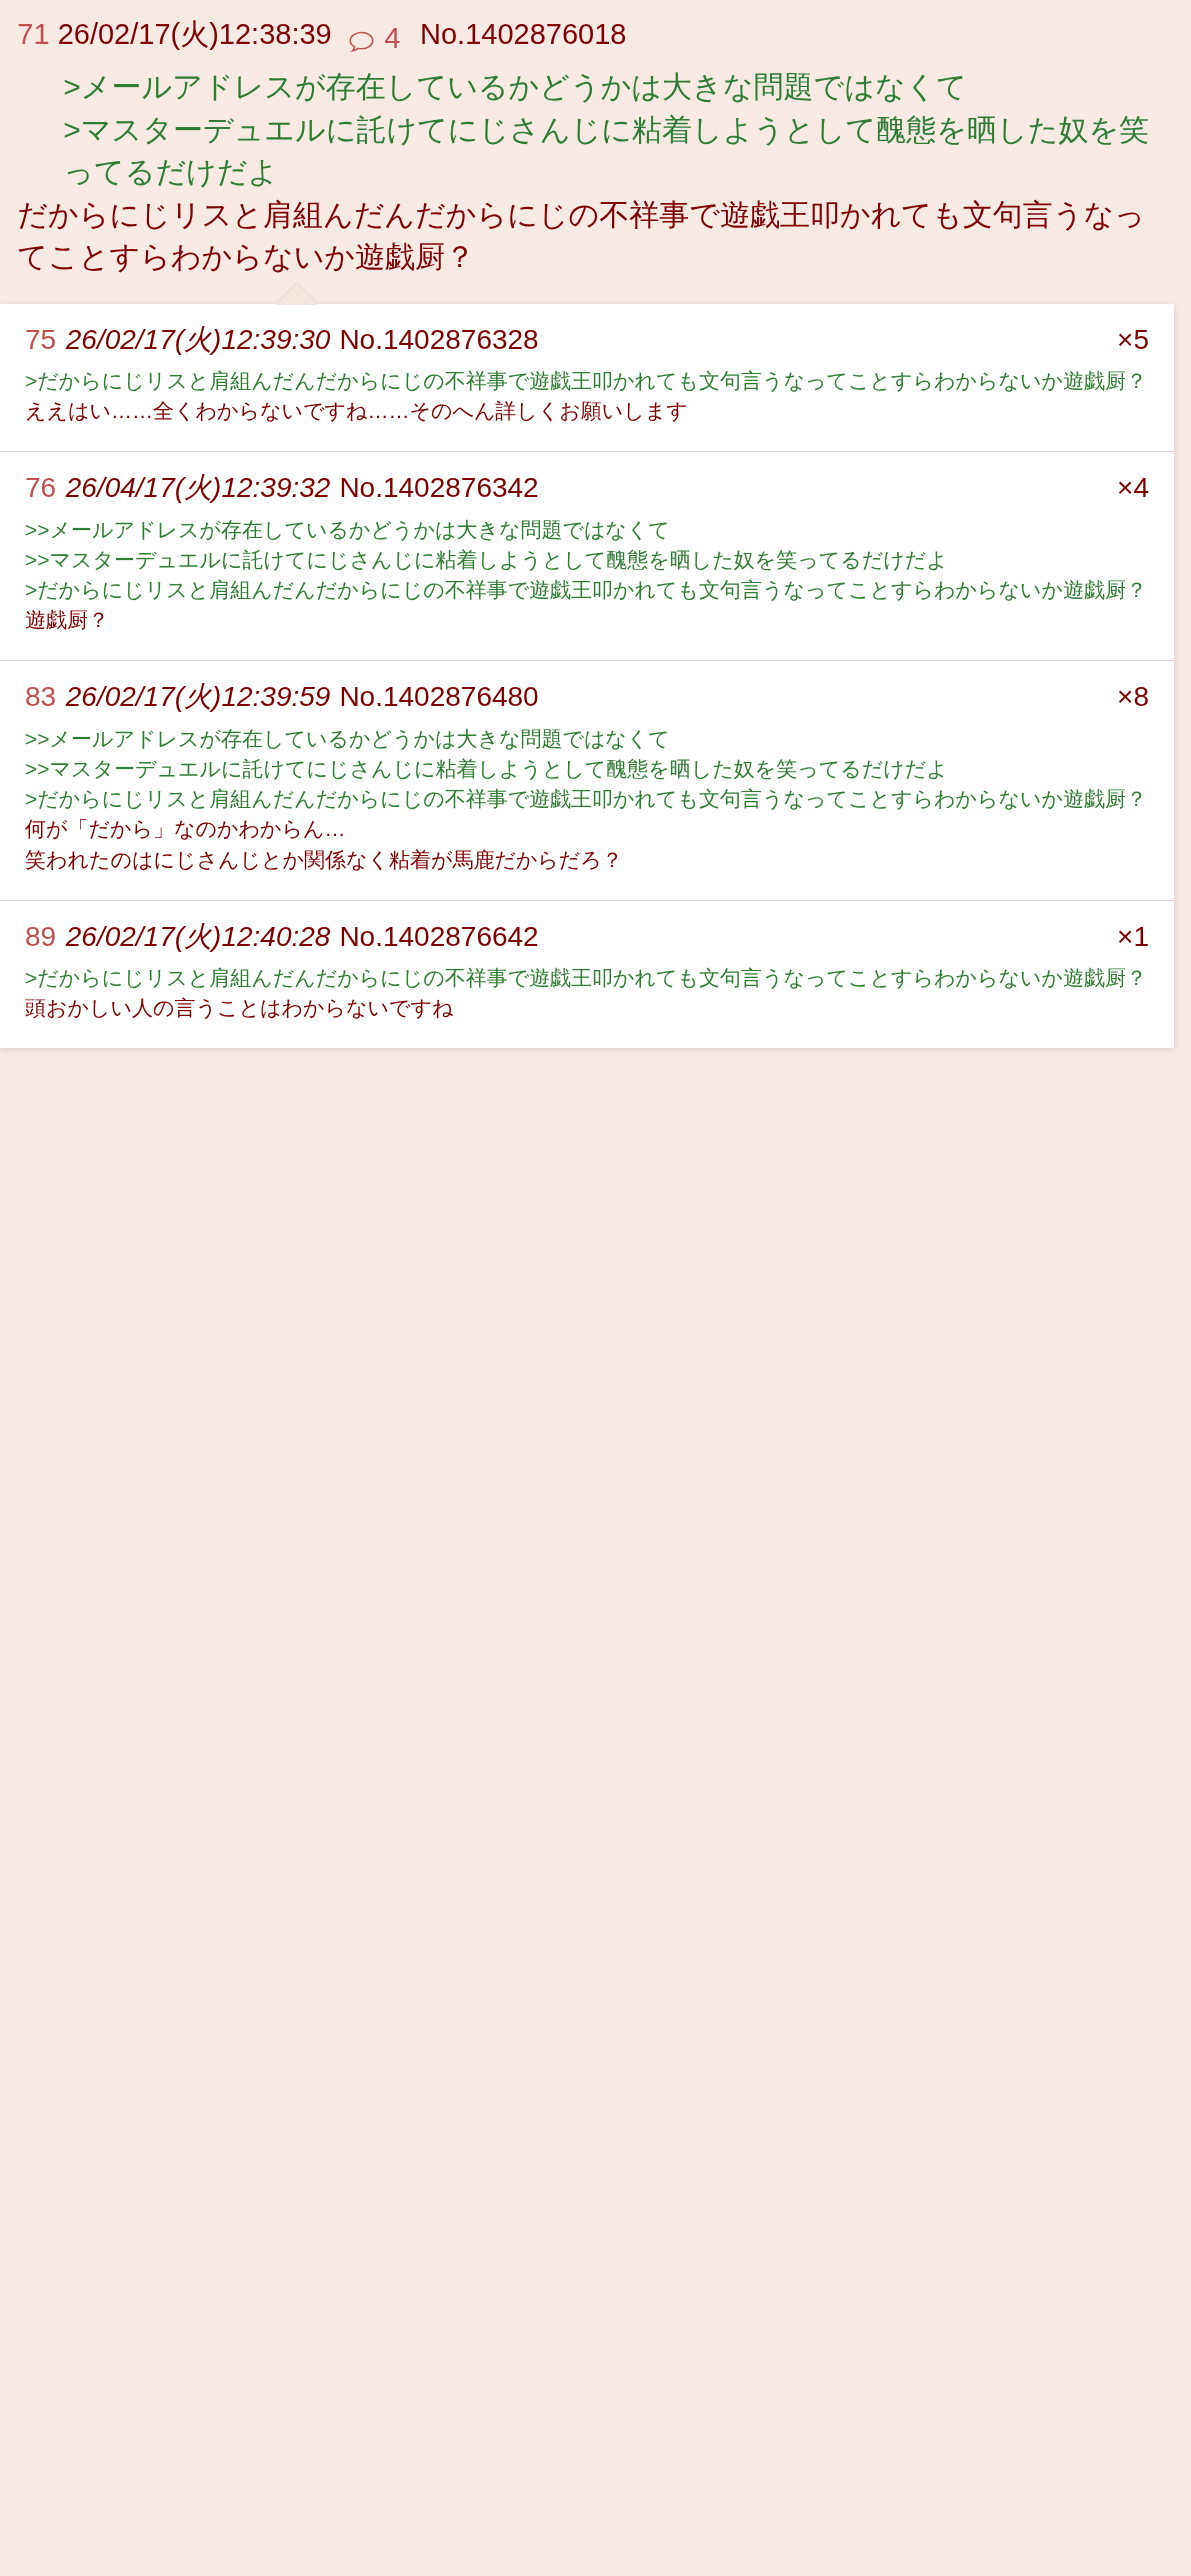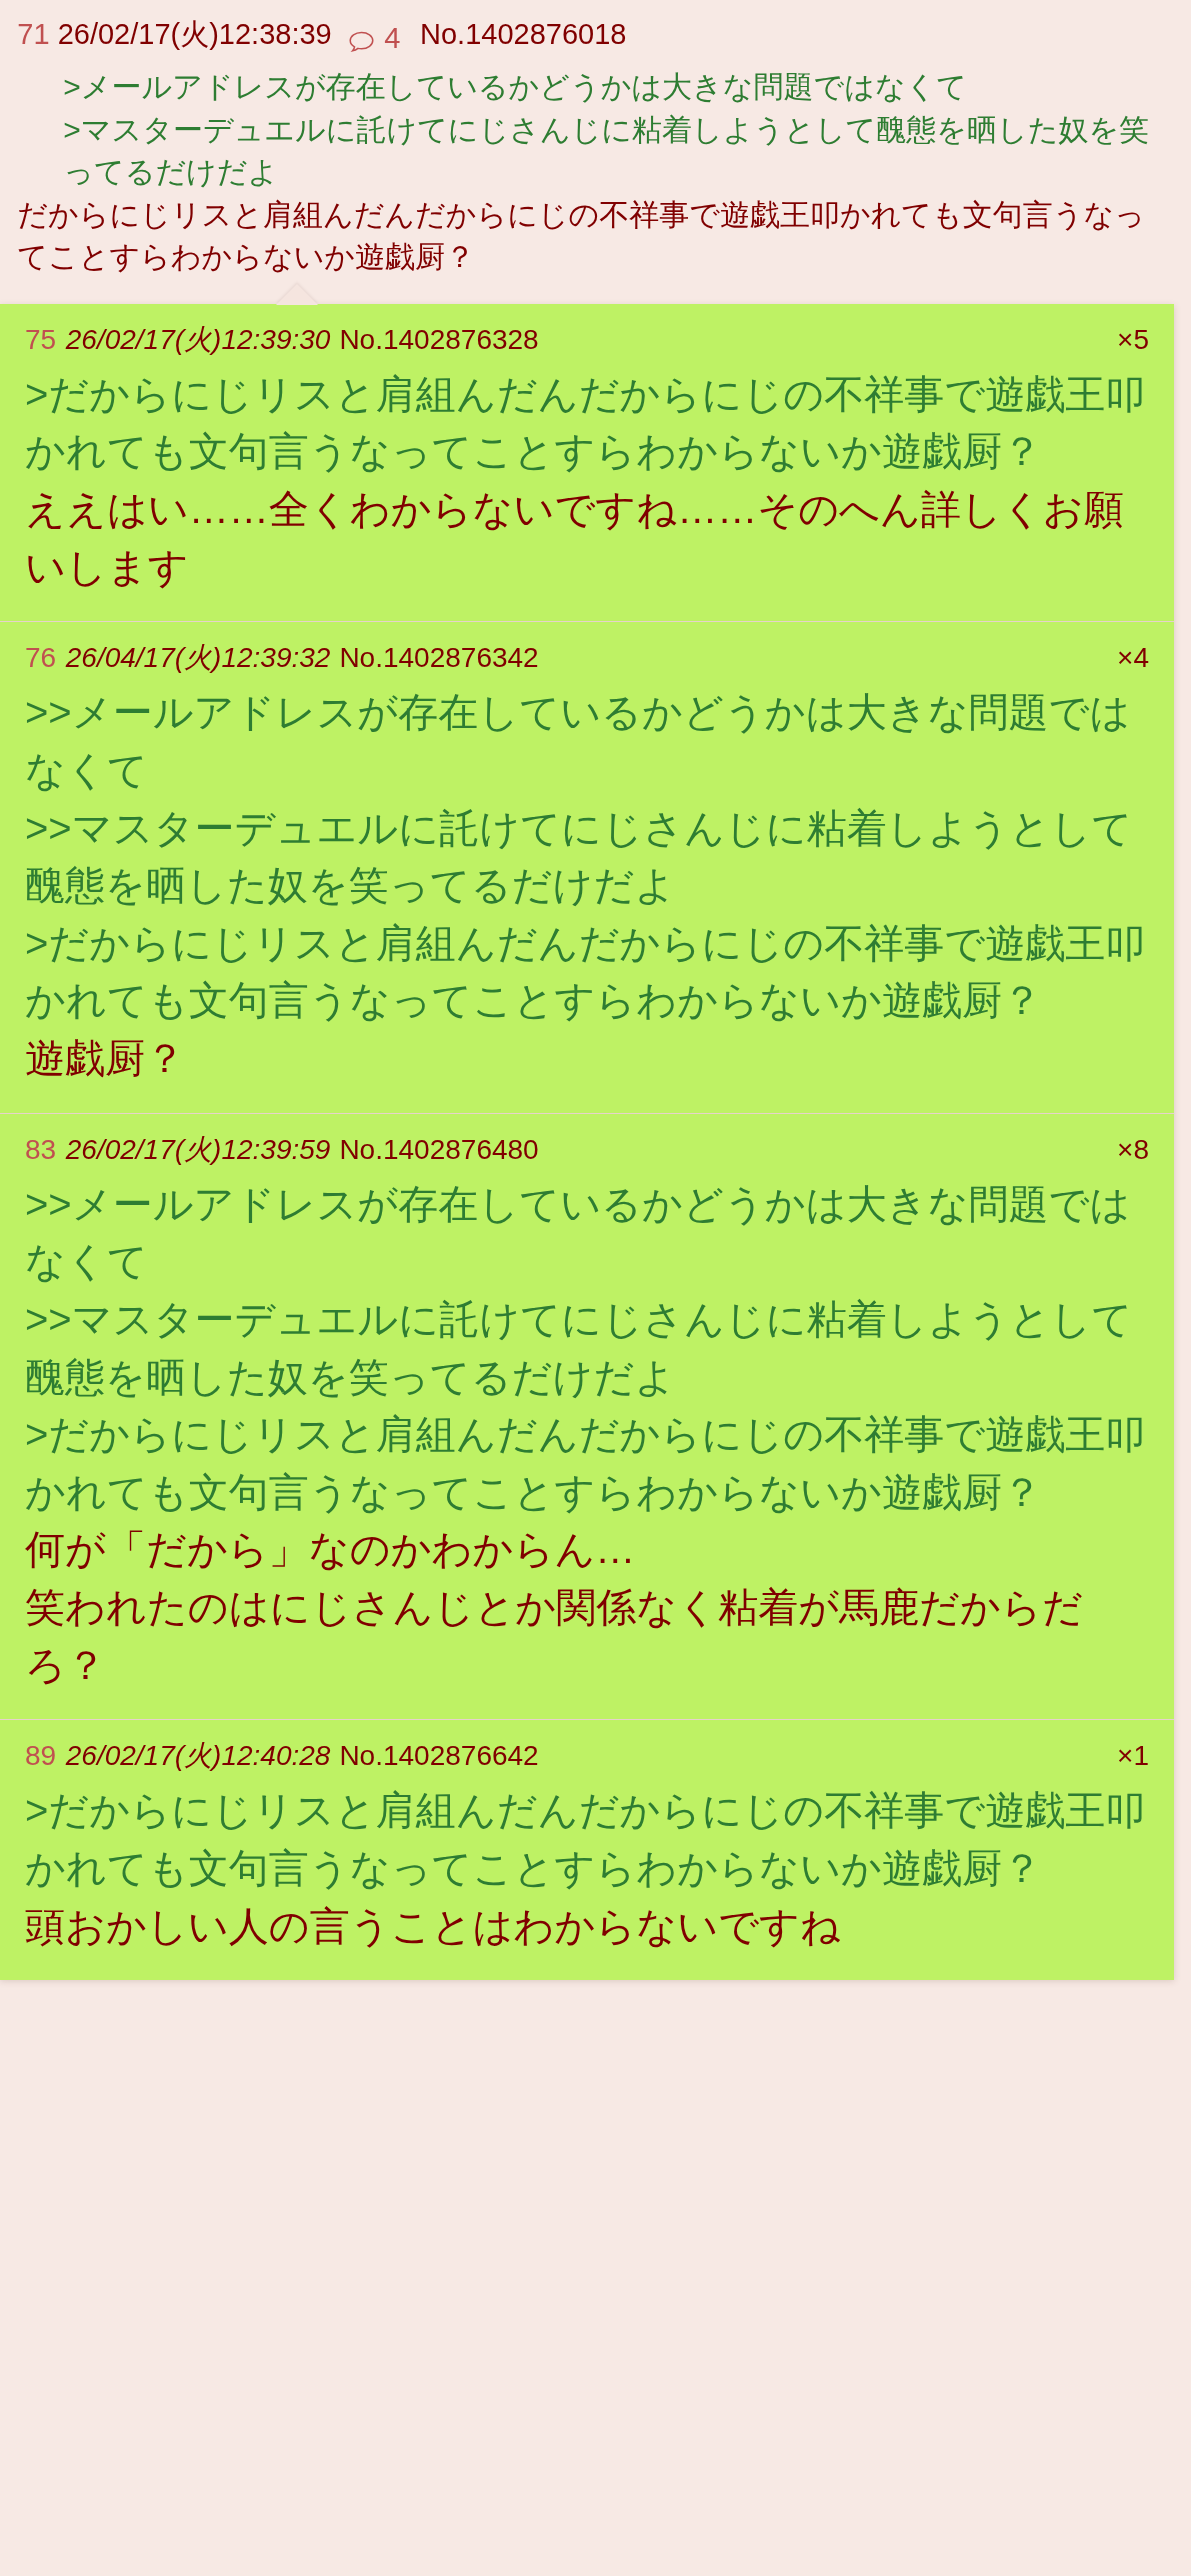--- a/index.html
+++ b/index.html
@@ -87,21 +87,21 @@
     top: -20px;
     left: 276px;
     width: 0;
     height: 0;
     border-left: 21px solid transparent;
     border-right: 21px solid transparent;
     border-bottom: 21px solid #f5e5df;
     filter: drop-shadow(0 -1.9px 1px rgba(120,80,70,0.10));
   }
   .popup {
-    background: #bef264;
+    background: #ffffff;
     box-shadow: 0 1.9px 6.7px rgba(120, 80, 70, 0.22);
     overflow: hidden;
   }
   .reply {
     padding: 19px 25px 25px 25px;
     border-bottom: 1px solid #e6d2cb;
     position: relative;
   }
   .reply:last-child { border-bottom: none; }
 
@@ -123,21 +123,21 @@
   .reply-header .rid {
     color: #800000;
     margin-left: 9px;
   }
   .reply-header .rmult {
     margin-left: auto;
     color: #800000;
     font-size: 28px;
   }
   .reply-body {
-    font-size: 40px;
+    font-size: 21px;
     line-height: 1.44;
     margin-top: 9.6px;
     word-break: break-all;
   }
   .reply-body .q1 { color: #2e7d32; display: block; }
   .reply-body .q2 { color: #2e7d32; display: block; }
   .reply-body .pl { color: #800000; display: block; }
 </style>
 </head>
 <body>

